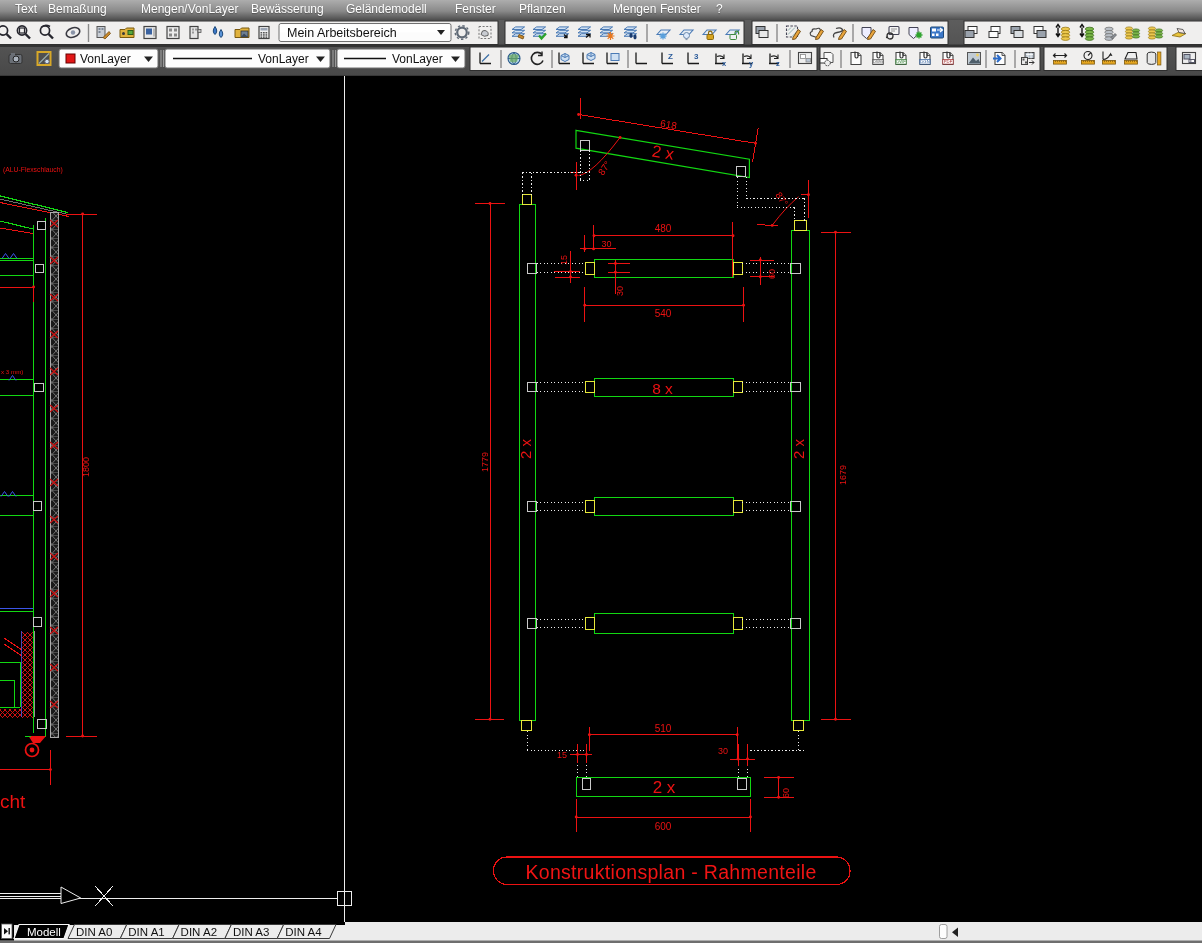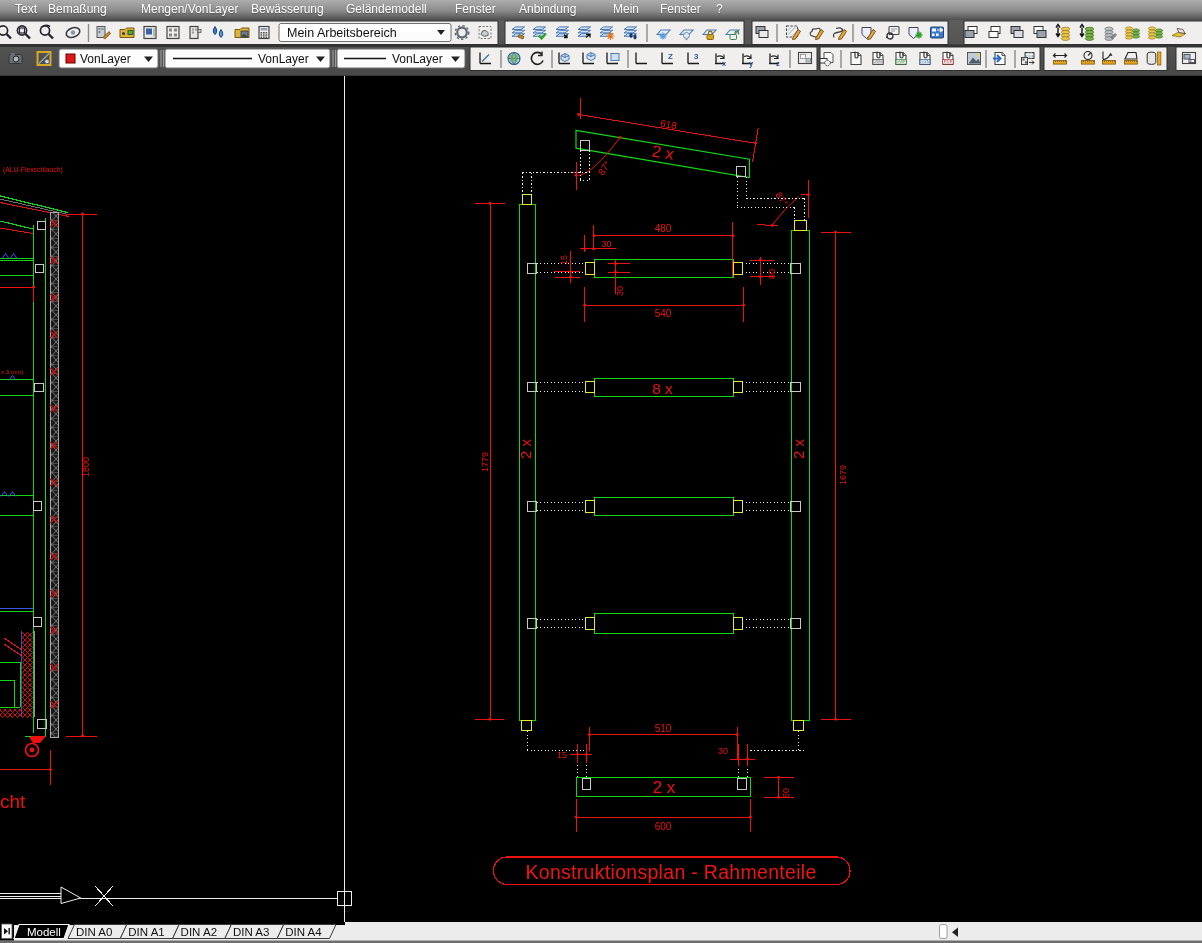--- a/index.html
+++ b/index.html
@@ -10,22 +10,22 @@
 svg{position:absolute;left:0;top:0}
 #canvas line,#canvas rect{shape-rendering:crispEdges}
 </style></head><body>
 <div id="menubar">
     <span class="mi" style="left:15px">Text</span>
     <span class="mi" style="left:48px">Bemaßung</span>
     <span class="mi" style="left:141px">Mengen/VonLayer</span>
     <span class="mi" style="left:251px">Bewässerung</span>
     <span class="mi" style="left:346px">Geländemodell</span>
     <span class="mi" style="left:455px">Fenster</span>
-    <span class="mi" style="left:519px">Anbindung</span>
-    <span class="mi" style="left:613px">Mein</span>
+    <span class="mi" style="left:519px">Pflanzen</span>
+    <span class="mi" style="left:613px">Mengen</span>
     <span class="mi" style="left:660px">Fenster</span>
     <span class="mi" style="left:716px">?</span>
   </div>
 <svg id="tbar" width="1202" height="56" style="top:20px" viewBox="0 20 1202 56" preserveAspectRatio="none">
     <g>
       <rect x="-3" y="21" width="501" height="23.5" fill="#f0efee" stroke="#2e2e2e" stroke-width="1"></rect>
       <rect x="505" y="21" width="239" height="23.5" fill="#f0efee" stroke="#2e2e2e" stroke-width="1"></rect>
       <rect x="752" y="21" width="196" height="23.5" fill="#f0efee" stroke="#2e2e2e" stroke-width="1"></rect>
       <rect x="964" y="21" width="239" height="23.5" fill="#f0efee" stroke="#2e2e2e" stroke-width="1"></rect>
       <rect x="470" y="47" width="347" height="23.5" fill="#f0efee" stroke="#2e2e2e" stroke-width="1"></rect>

